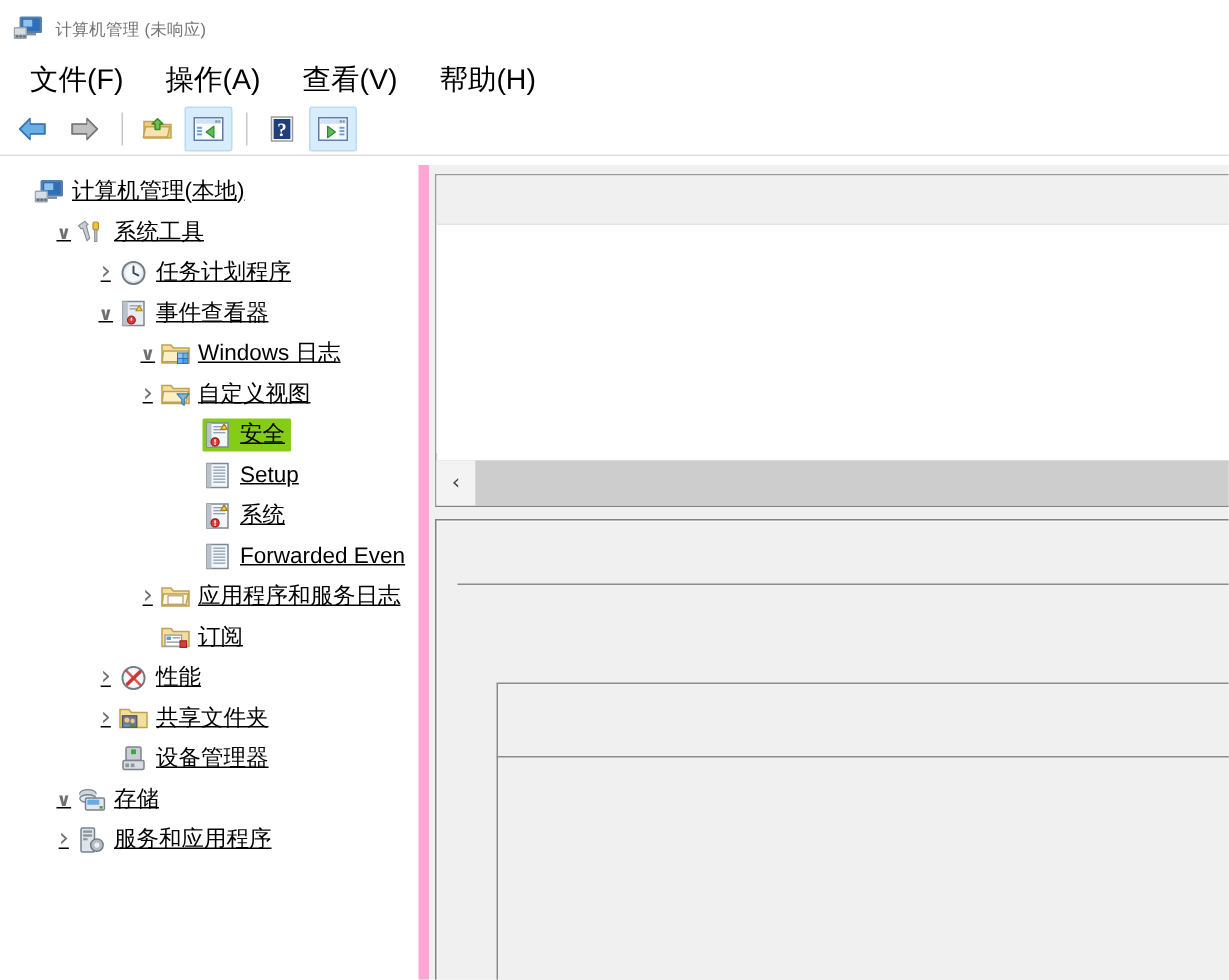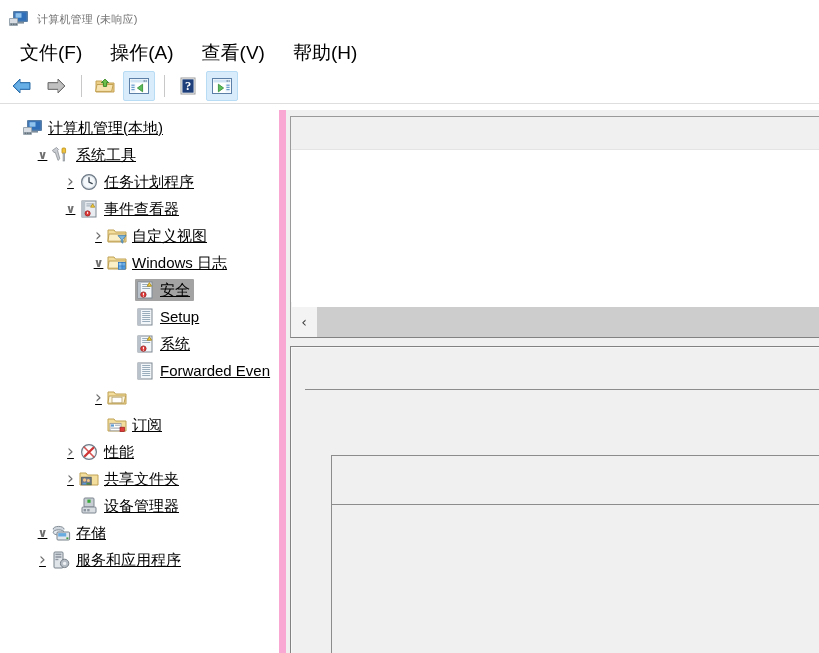--- a/index.html
+++ b/index.html
@@ -51,21 +51,21 @@
   .tree-pane{
     width:279px;flex:0 0 279px;background:#ffffff;
     border-right:7px solid #f9a8d4;
     overflow:hidden;position:relative;text-decoration:underline;
   }
   .tree{padding-top:4px;}
   .tnode{
     height:27px;display:flex;align-items:center;white-space:nowrap;position:relative;
   }
   .tw{display:flex;align-items:center;height:22px;border-radius:1px;padding-right:4px;}
-  .tw.sel{background:#a3a3a3;}
+  .tw.sel{background:#84cc16;}
   .chev{
     width:17px;flex:0 0 17px;display:flex;align-items:center;justify-content:center;
     font-size:13px;color:#707070;font-family:"DejaVu Sans",sans-serif;line-height:1;
   }
   .chev.down::before{content:"\2228";font-size:12px;font-weight:700;}
   .chev.right::before{content:"\203A";font-size:17px;font-weight:400;}
   .ticon{width:20px;flex:0 0 20px;height:18px;margin-right:5px;position:relative;}
   .tlabel{font-size:15px;color:#000000;line-height:18px;}
 
   
@@ -279,48 +279,48 @@
                   <path d="M12.6 4.2 L16.8 4.2 L14.7 .8 Z" fill="#f6d23c" stroke="#a8841a" stroke-width=".7" stroke-linejoin="round" transform="translate(-1,3)"></path>
                   <circle cx="8.6" cy="13.4" r="2.6" fill="#e03b3b" stroke="#9a1f1f" stroke-width=".8"></circle>
                   <rect x="8.1" y="11.8" width="1" height="2" fill="#ffffff"></rect>
                 </svg>
               </span>
               <span class="tlabel">事件查看器</span>
             </span>
           </div>
           <div class="tnode">
             <div style="width: 90px; flex: 0 0 auto;"></div>
-            <span class="chev right"></span>
-            <span class="tw">
-              <span class="ticon">
-                <svg width="20" height="18" viewBox="0 0 20 18">
-                  <path d="M1 3 L7 3 L8.5 5 L19 5 L19 15 L1 15 Z" fill="#f3de9e" stroke="#bfa154" stroke-width="1"></path>
-                  <path d="M2 7 L18.6 7 L17 14.2 L1 14.2 Z" fill="#fbefc8" stroke="#bfa154" stroke-width="1"></path>
-                  <path d="M11 8.6 L19 8.6 L15.8 12.2 L15.8 16.2 L14.2 15 L14.2 12.2 Z" fill="#7fb8e0" stroke="#3d7ba8" stroke-width=".8" stroke-linejoin="round"></path>
-                </svg>
-              </span>
-              <span class="tlabel">自定义视图</span>
-            </span>
-          </div>
-          <div class="tnode">
-            <div style="width: 90px; flex: 0 0 auto;"></div>
             <span class="chev down"></span>
             <span class="tw">
               <span class="ticon">
                 <svg width="20" height="18" viewBox="0 0 20 18">
                   <path d="M1 3 L7 3 L8.5 5 L19 5 L19 15 L1 15 Z" fill="#f3de9e" stroke="#bfa154" stroke-width="1"></path>
                   <path d="M2 7 L18.6 7 L17 14.2 L1 14.2 Z" fill="#fbefc8" stroke="#bfa154" stroke-width="1"></path>
                   <rect x="11" y="8" width="7.6" height="7.6" fill="#1f63ad"></rect>
                   <rect x="11.6" y="8.6" width="3.1" height="3.1" fill="#8fc5ef"></rect>
                   <rect x="15.2" y="8.6" width="2.9" height="3.1" fill="#6fb1e6"></rect>
                   <rect x="11.6" y="12.2" width="3.1" height="2.9" fill="#6fb1e6"></rect>
                   <rect x="15.2" y="12.2" width="2.9" height="2.9" fill="#4f99dd"></rect>
                 </svg>
               </span>
               <span class="tlabel">Windows 日志</span>
+            </span>
+          </div>
+          <div class="tnode">
+            <div style="width: 90px; flex: 0 0 auto;"></div>
+            <span class="chev right"></span>
+            <span class="tw">
+              <span class="ticon">
+                <svg width="20" height="18" viewBox="0 0 20 18">
+                  <path d="M1 3 L7 3 L8.5 5 L19 5 L19 15 L1 15 Z" fill="#f3de9e" stroke="#bfa154" stroke-width="1"></path>
+                  <path d="M2 7 L18.6 7 L17 14.2 L1 14.2 Z" fill="#fbefc8" stroke="#bfa154" stroke-width="1"></path>
+                  <path d="M11 8.6 L19 8.6 L15.8 12.2 L15.8 16.2 L14.2 15 L14.2 12.2 Z" fill="#7fb8e0" stroke="#3d7ba8" stroke-width=".8" stroke-linejoin="round"></path>
+                </svg>
+              </span>
+              <span class="tlabel">自定义视图</span>
             </span>
           </div>
           <div class="tnode">
             <div style="width: 118px; flex: 0 0 auto;"></div>
             <span class="chev "></span>
             <span class="tw sel">
               <span class="ticon">
                 <svg width="20" height="18" viewBox="0 0 20 18">
                   <rect x="3" y="1" width="14" height="16" fill="#f4f7fa" stroke="#7d8893" stroke-width="1"></rect>
                   <rect x="3" y="1" width="3" height="16" fill="#b9c2cb"></rect>
@@ -398,20 +398,21 @@
             <div style="width: 90px; flex: 0 0 auto;"></div>
             <span class="chev right"></span>
             <span class="tw">
               <span class="ticon">
                 <svg width="20" height="18" viewBox="0 0 20 18">
                   <path d="M1 3 L7 3 L8.5 5 L19 5 L19 15 L1 15 Z" fill="#f3de9e" stroke="#bfa154" stroke-width="1"></path>
                   <path d="M2 7 L18.6 7 L17 14.2 L1 14.2 Z" fill="#fdf6e0" stroke="#bfa154" stroke-width="1"></path>
                   <rect x="5" y="8.2" width="10" height="5.6" fill="#ffffff" stroke="#b6a169" stroke-width=".8"></rect>
                 </svg>
               </span>
+              <span class="tlabel">应用程序和服务日志</span>
             </span>
           </div>
           <div class="tnode">
             <div style="width: 90px; flex: 0 0 auto;"></div>
             <span class="chev "></span>
             <span class="tw">
               <span class="ticon">
                 <svg width="20" height="18" viewBox="0 0 20 18">
                   <path d="M1 3 L7 3 L8.5 5 L19 5 L19 15 L1 15 Z" fill="#f3de9e" stroke="#bfa154" stroke-width="1"></path>
                   <rect x="3" y="7.4" width="11" height="7.4" fill="#ffffff" stroke="#9b9b9b" stroke-width=".9"></rect>

